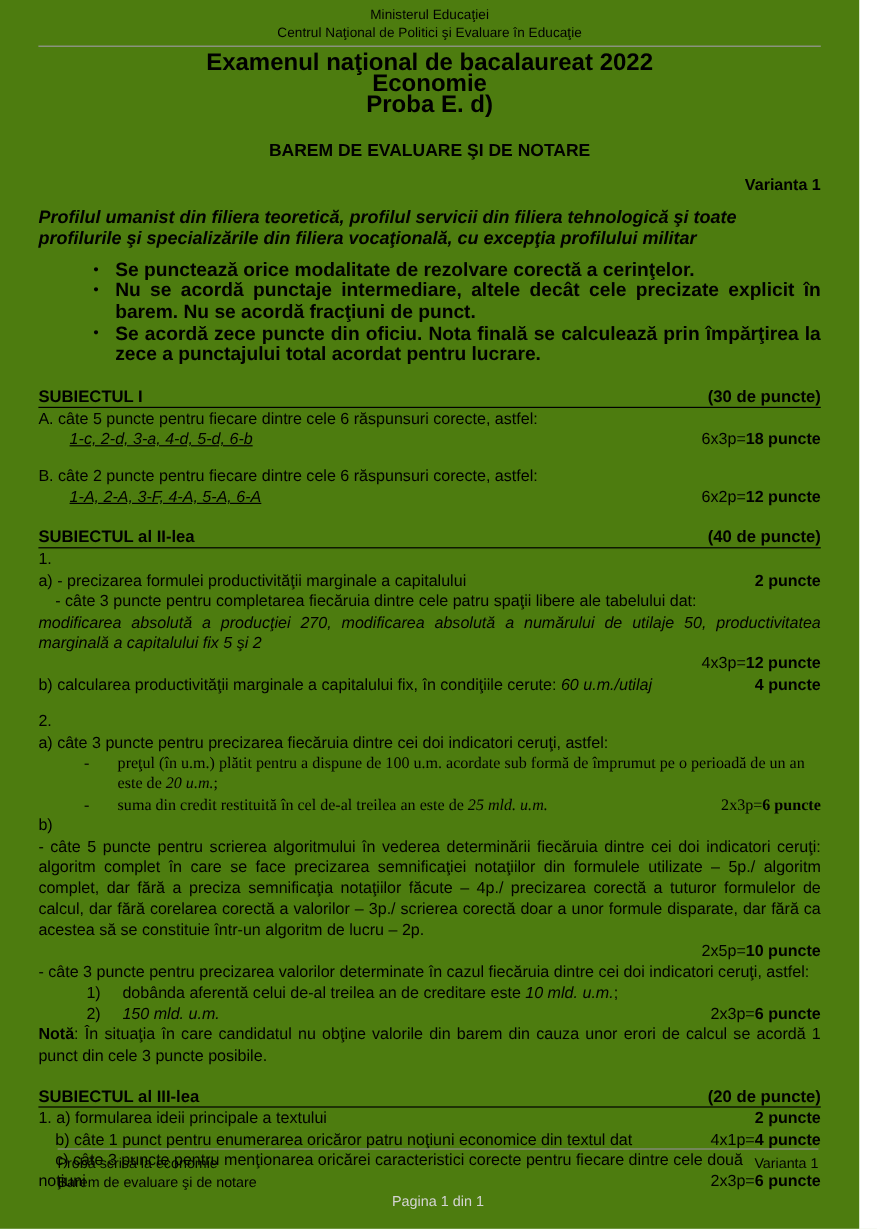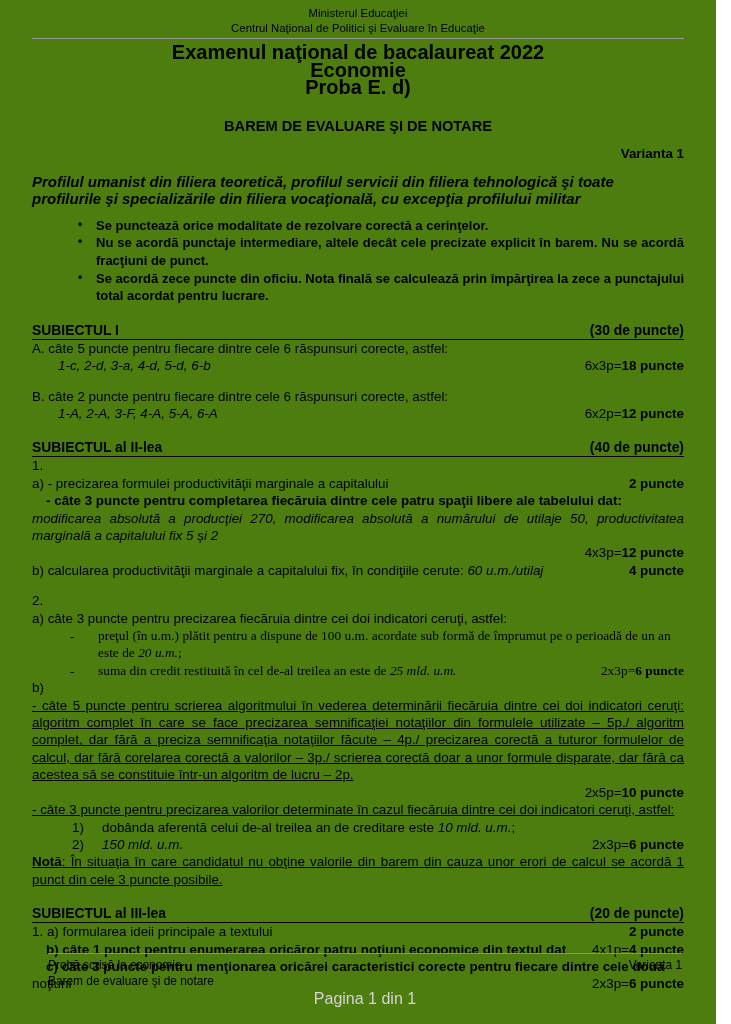--- a/index.html
+++ b/index.html
@@ -61,21 +61,21 @@
     margin-top: 12px;
   }
   ul.rules {
     margin: 9px 0 0 0;
     padding: 0 0 0 46px;
     list-style: none;
   }
   ul.rules li {
     position: relative;
     font-weight: bold;
-    font-size: 13px;
+    font-size: 16px;
     line-height: 17.6px;
     text-align: justify;
     padding-left: 18px;
     margin-bottom: 0px;
   }
   ul.rules li::before {
     content: "\2022";
     position: absolute;
     left: 0;
     top: -1px;
@@ -91,25 +91,25 @@
     border-bottom: 1.6px solid #000;
     margin-top: 17px;
     padding-bottom: 0px;
   }
   p.body {
     font-size: 13.4px;
     line-height: 17.4px;
     margin: 0;
     text-align: justify;
   }
-  p.just { text-align: justify; text-decoration: underline; }
+  p.just { text-align: justify; }
   .ital { font-style: italic; }
   .bold { font-weight: bold; }
-  .ind1 { padding-left: 26px; }
-  .ind2 { padding-left: 14px; font-weight: bold; }
+  .ind1 { padding-left: 26px; text-decoration: underline; }
+  .ind2 { padding-left: 14px; }
   .gap-md { height: 13px; }
   .dashlist {
     margin: 0;
     padding: 0 0 0 38px;
     list-style: none;
   }
   .dashlist li {
     position: relative;
     font-size: 13.4px;
     line-height: 17.4px;
@@ -157,21 +157,21 @@
     margin: 0 0 4px 0;
   }
   .footer-row {
     display: flex;
     justify-content: space-between;
     font-size: 11.9px;
     line-height: 15.4px;
   }
   .pagenum {
     text-align: center;
-    font-size: 16px;
+    font-size: 12px;
     color: #d4d4d4;
     margin-top: 1px;
   }
 </style>
 </head>
 <body>
 
 <div class="page">
 
   <div>

